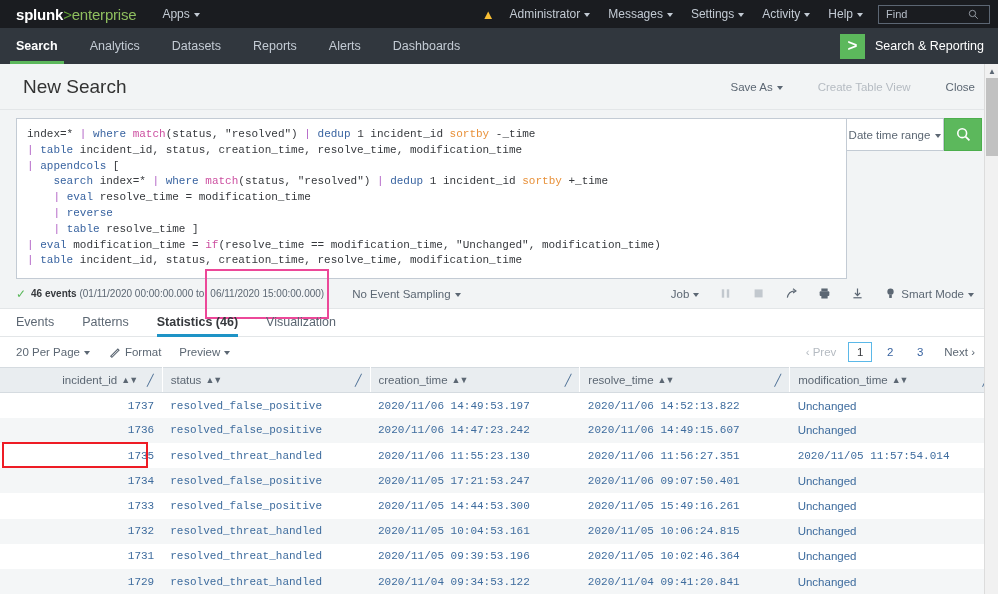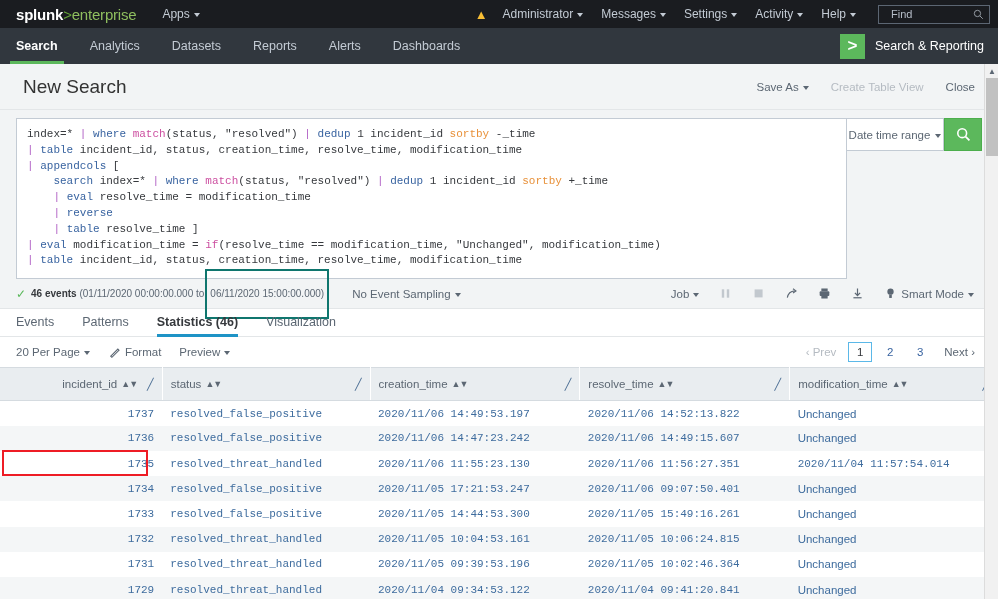--- a/index.html
+++ b/index.html
@@ -34,22 +34,22 @@
     display: flex; align-items: center; gap: 4px; cursor: pointer; white-space: nowrap;
   }
   .caret {
     width: 0; height: 0; border-left: 3.5px solid transparent;
     border-right: 3.5px solid transparent; border-top: 4px solid currentColor;
     display: inline-block; margin-top: 2px;
   }
   .warn-icon { color: #f8be34; font-size: 13px; line-height: 1; padding: 0 6px 0 2px; cursor: pointer; }
   .findbox {
     width: 112px; height: 19px; border: 1px solid #5c6673; background: #1a1c20;
-    display: flex; align-items: center; justify-content: flex-end;
-    padding: 0 5px 0 7px; margin-left: 13px; cursor: text;
+    display: flex; align-items: center; justify-content: flex-start;
+    padding: 0 5px 0 7px; margin-left: 6px; cursor: text;
   }
   .findbox input {
     background: transparent; border: none; outline: none;
     color: #c3cbd4; font-size: 11px; width: 82px;
     font-family: "Liberation Sans", sans-serif;
   }
   .findbox input::placeholder { color: #b6bec8; }
   .mag { width: 11px; height: 11px; opacity: .75; }
 
   
@@ -78,21 +78,21 @@
   }
   .appbadge .lbl { color: #fff; font-size: 12.5px; text-align: center; }
 
   
   .titlerow {
     height: 46px; background: #f2f4f5; border-bottom: 1px solid #e3e6e8;
     display: flex; align-items: center; padding: 0 23px; position: relative;
   }
   .pagetitle { font-size: 19px; color: #333333; font-weight: normal; }
   .titleactions {
-    position: absolute; right: 12px; display: flex; align-items: flex-end; gap: 0;
+    position: absolute; right: 12px; display: flex; align-items: flex-end; gap: 13px;
   }
   .ta {
     font-size: 11.5px; color: #5c6773; padding: 0 11px; cursor: pointer;
     display: flex; align-items: center; gap: 4px; white-space: nowrap;
   }
   .ta.disabled { color: #b5bbc2; cursor: default; }
 
   
   .searcharea { background: #f2f4f5; padding: 8px 16px 0 16px; position: relative; }
   .searchrow { display: flex; align-items: stretch; }
@@ -120,21 +120,21 @@
 
   
   .countrow {
     background: #f2f4f5; height: 30px; display: flex; align-items: center;
     padding: 0 16px; position: relative; border-bottom: 1px solid #e3e6e8;
   }
   .check { color: #5cb85c; font-size: 12px; margin-right: 5px; }
   .cnt-txt { font-size: 10px; color: #5c6773; white-space: nowrap; }
   .cnt-txt b { color: #36393d; font-weight: bold; }
   .hl-box {
-    border: 2px solid #0f766e; padding: 17px 3px; margin: 8px 1px;
+    border: 2px solid #ec4899; padding: 17px 3px; margin: 8px 1px;
     display: inline-block; line-height: 12px;
   }
   .sampling { font-size: 11.5px; color: #5c6773; margin-left: 22px; display: flex; align-items: center; gap: 4px; cursor: pointer; white-space: nowrap; }
   .jobctl {
     position: absolute; right: 14px; display: flex; align-items: center; gap: 0;
   }
   .jobctl .jc { padding: 0 10px; font-size: 11.5px; color: #5c6773; display: flex; align-items: center; gap: 4px; cursor: pointer; white-space: nowrap; }
   .jobctl .jc.dim { color: #b5bbc2; }
   .ic { width: 13px; height: 13px; display: inline-block; }
 
@@ -166,21 +166,21 @@
   .pg.num { padding: 0; width: 24px; height: 20px; display: flex; align-items: center; justify-content: center; color: #3863a0; margin: 0 3px;}
   .pg.num.active { border: 1px solid #5bb8e8; color: #36393d; }
   .pg.dim { color: #b5bbc2; }
 
   
   .tablewrap { position: relative; background: #fff; }
   table { width: 100%; border-collapse: collapse; table-layout: fixed; }
   thead th {
     background: #e9edf0; border-top: 1px solid #d5dbe0; border-bottom: 1px solid #d5dbe0;
     border-right: 1px solid #ffffff;
-    height: 33px; font-size: 11.5px; color: #5c6773; font-weight: normal;
+    height: 25px; font-size: 11.5px; color: #5c6773; font-weight: normal;
     padding: 0 8px; white-space: nowrap;
   }
   thead th .thinner { display: flex; align-items: center; justify-content: space-between; }
   thead th .hname { display: flex; align-items: center; gap: 4px; }
   thead th.numcol .thinner { justify-content: flex-end; gap: 10px; }
   .sortarrows { font-size: 9px; color: #5c6773; letter-spacing: -1px; }
   .pencil { color: #4a6d93; font-size: 11px; transform: rotate(0deg); cursor: pointer; }
   tbody td {
     height: 25.2px; font-size: 11px; color: #3e6c9e; padding: 0 8px;
     font-family: "Liberation Mono", monospace; white-space: nowrap; vertical-align: middle;
@@ -487,21 +487,21 @@
             <td>resolved_false_positive</td>
             <td>2020/11/06 14:47:23.242</td>
             <td>2020/11/06 14:49:15.607</td>
             <td class="sans">Unchanged</td>
           </tr>
           <tr class="hl-row" style="position: relative;">
             <td class="num">1735<div class="rowhl" style="top: -1px;"></div></td>
             <td>resolved_threat_handled</td>
             <td>2020/11/06 11:55:23.130</td>
             <td>2020/11/06 11:56:27.351</td>
-            <td style="position: static;">2020/11/04 11:57:54.014</td>
+            <td style="position: static;">2020/11/05 11:57:54.014</td>
           </tr>
           <tr>
             <td class="num">1734</td>
             <td>resolved_false_positive</td>
             <td>2020/11/05 17:21:53.247</td>
             <td>2020/11/06 09:07:50.401</td>
             <td class="sans">Unchanged</td>
           </tr>
           <tr>
             <td class="num">1733</td>

